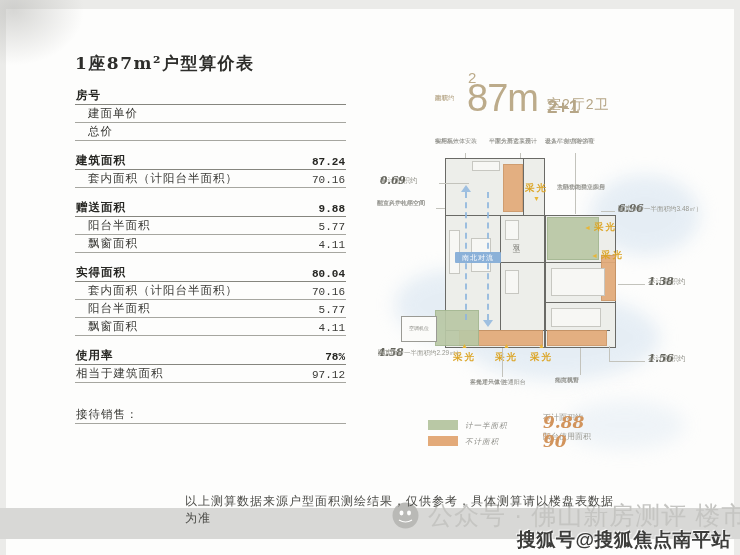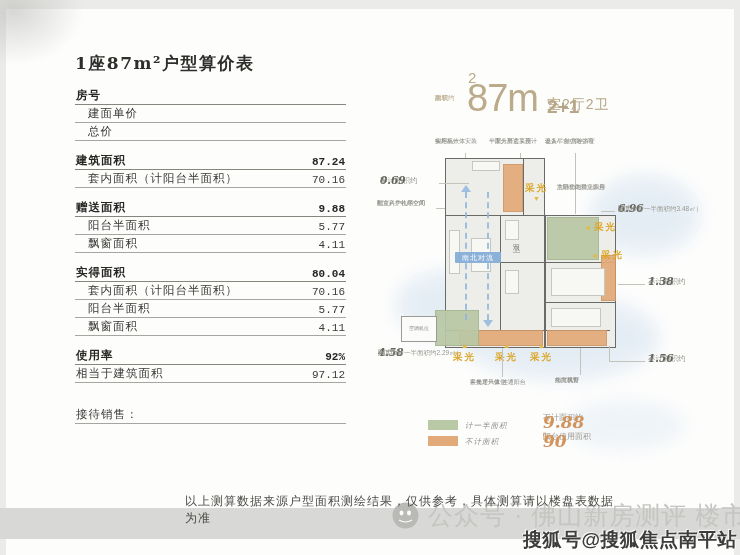--- a/index.html
+++ b/index.html
@@ -66,21 +66,21 @@
     font-style:italic;font-weight:600;}
   .statline .unit{font-size:9px;color:#d2945c;}
   
   .disclaimer{position:absolute;left:185px;top:493px;width:440px;text-align:left;
     font-size:12px;letter-spacing:1px;color:#4c4c48;z-index:3;
     font-family:Liberation Serif, serif;}
   .band{position:absolute;left:0;top:508px;width:740px;height:31px;background:#d8d8d6;z-index:1;}
   .wm-wechat{position:absolute;left:428px;top:499px;font-size:25px;color:#c5c5c2;
     letter-spacing:1px;white-space:nowrap;z-index:2;font-weight:400;}
   .wm-icon{position:absolute;left:392px;top:502px;z-index:2;}
-  .wm-sohu{position:absolute;right:3px;top:527px;font-size:19px;font-weight:700;
+  .wm-sohu{position:absolute;right:9px;top:527px;font-size:19px;font-weight:700;
     color:#3d3d3b;white-space:nowrap;z-index:3;letter-spacing:0.5px;
     text-shadow:1px 1px 1px rgba(255,255,255,.9),-1px -1px 1px rgba(255,255,255,.9);}
 </style>
 </head>
 <body>
 
 <div class="paper"></div>
 <div class="corner-smudge"></div>
 
 <div class="ptable">
@@ -134,21 +134,21 @@
       <span class="tlabel">阳台半面积</span>
       <span class="tvalue">5.77</span>
     </div>
   <div class="trow ind">
       <span class="tlabel">飘窗面积</span>
       <span class="tvalue">4.11</span>
     </div>
 
   <div class="trow bold gap">
       <span class="tlabel">使用率</span>
-      <span class="tvalue">92%</span>
+      <span class="tvalue">78%</span>
     </div>
   <div class="trow">
       <span class="tlabel">相当于建筑面积</span>
       <span class="tvalue">97.12</span>
     </div>
 
   <div class="trow gap2">
       <span class="tlabel">接待销售：</span>
       <span class="tvalue"></span>
     </div>

